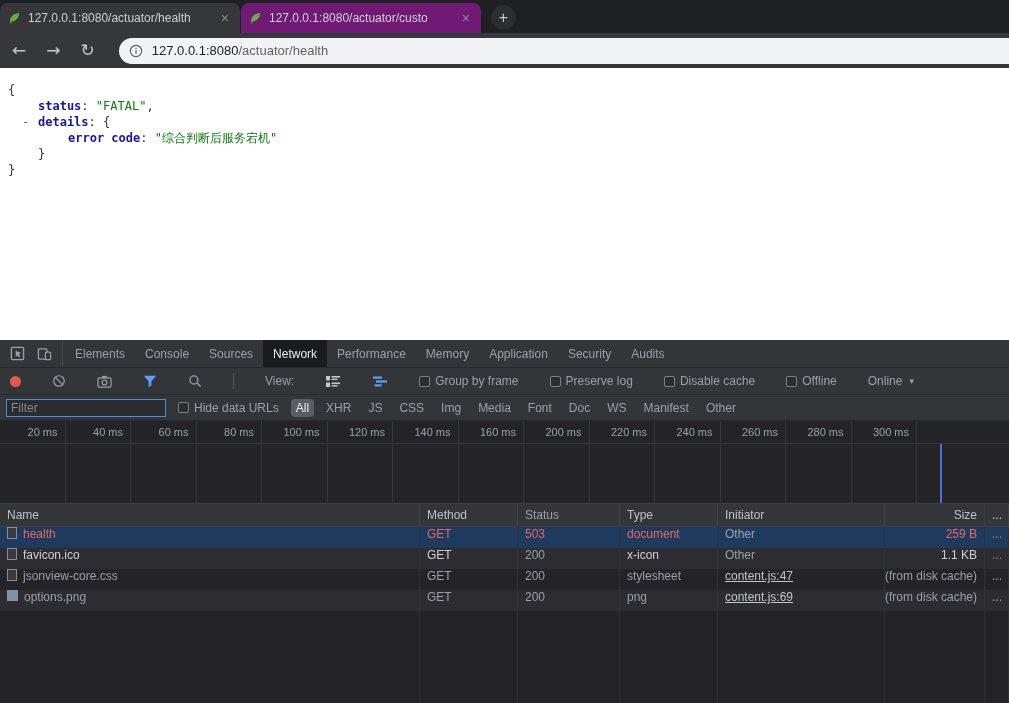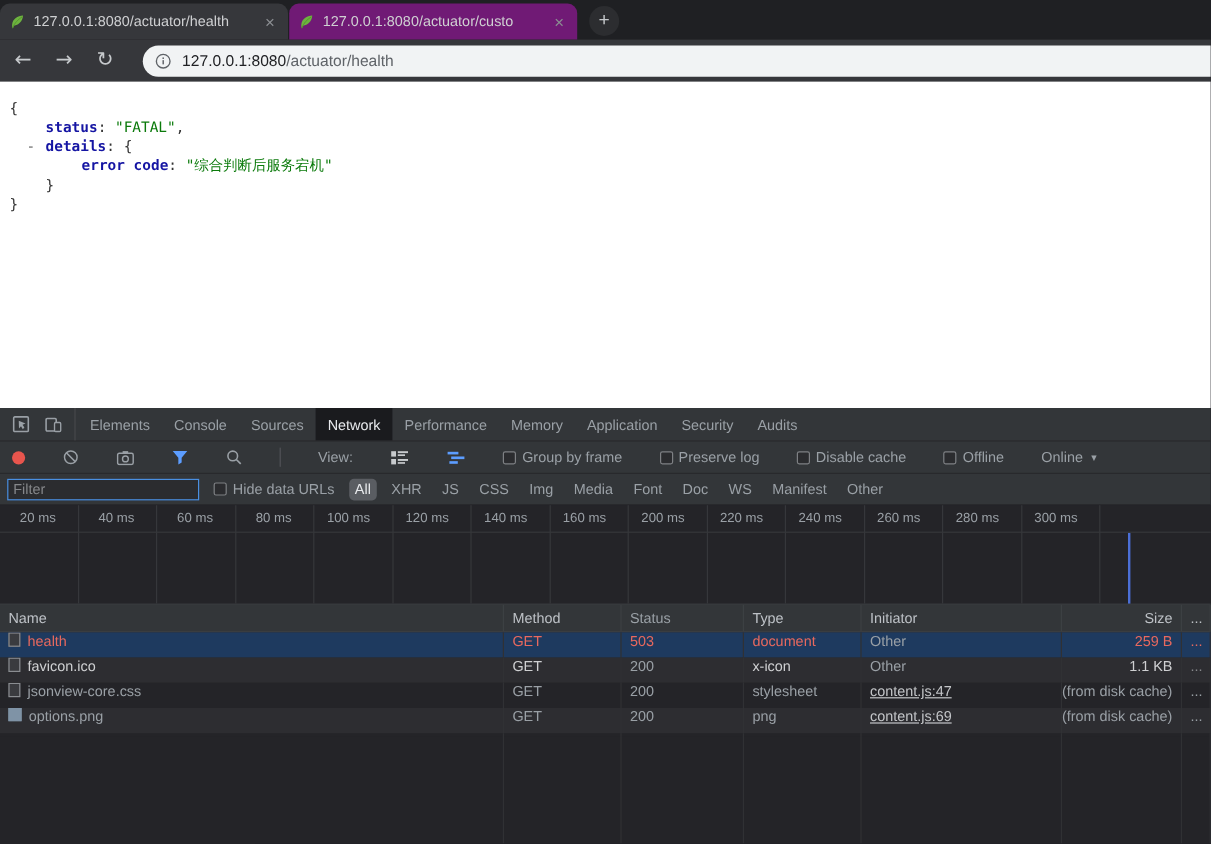--- a/index.html
+++ b/index.html
@@ -55,21 +55,21 @@
   .filter-input{width:160px;height:18px;background:#2b2c2f;border:1px solid var(--filter-focus-blue,#4a8fe0);
                 color:#bdc1c6;font-size:12px;padding:0 4px;outline:none;font-family:"Liberation Sans",sans-serif}
   .filter-input::placeholder{color:#85878a}
   .chips{display:flex;align-items:center}
   .chip{color:#9aa0a6;padding:2px 5px;margin-right:7px;white-space:nowrap}
   .chip.active{background:#5a5d62;color:#e8eaed;border-radius:4px}
 
   .dt-timeline{height:83px;position:relative;background:#242428;border-bottom:1px solid #3c4043}
   .tl-segs{display:flex;height:100%}
   .tl-seg{width:65.5px;flex:none;border-right:1px solid #36373b;position:relative}
-  .tl-label{position:absolute;top:5px;right:18px;font-size:11px;color:#9aa0a6;white-space:nowrap}
+  .tl-label{position:absolute;top:5px;right:7px;font-size:11px;color:#9aa0a6;white-space:nowrap}
   .dt-timeline::after{content:'';position:absolute;left:0;right:0;top:22px;height:1px;background:#36373b}
   .tl-marker{position:absolute;top:23px;bottom:0;width:2px;background:var(--marker-blue,#4b6fd6)}
 
   .ntgrid{display:grid;grid-template-columns:420px 98px 102px 98px 167px 100px 1fr}
   .nt-header{height:23px;background:#333639;border-bottom:1px solid #3c4043}
   .nt-header .cell{display:flex;align-items:center;padding:0 7px;border-right:1px solid #3c4043;
                    color:#bdc1c6;white-space:nowrap;overflow:hidden}
   .nt-row{height:21px;background:#242428}
   .nt-row.stripe{background:#2d2d31}
   .nt-row.selected{background:var(--selected-row-blue,#1e3a5f)}

